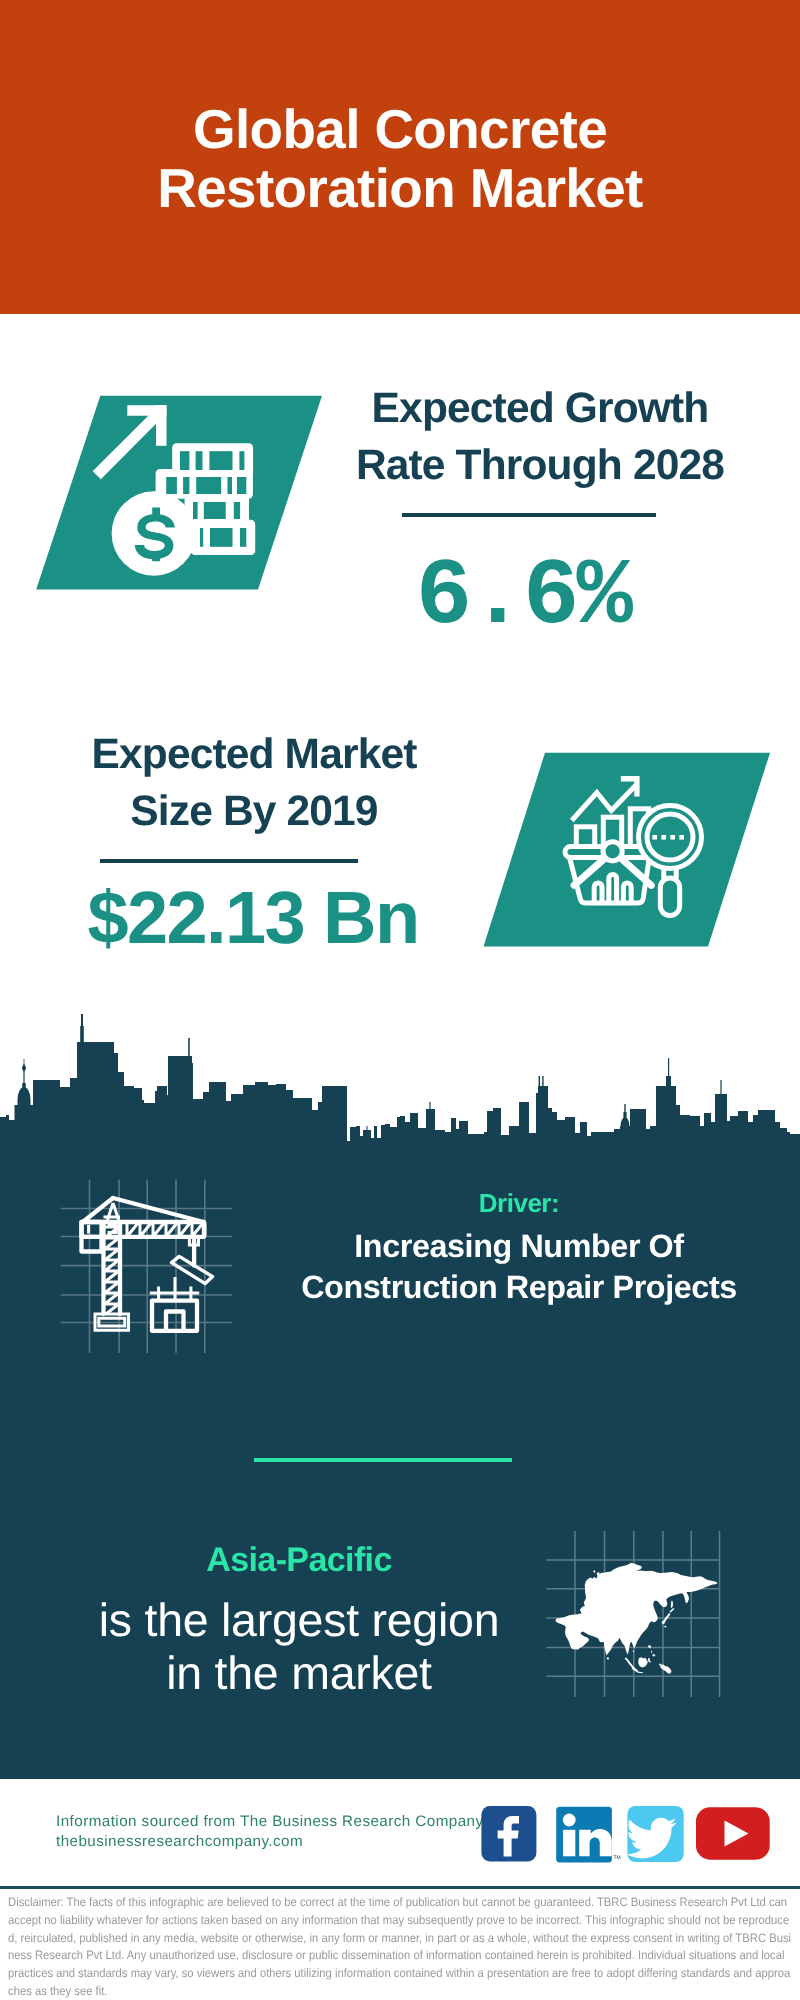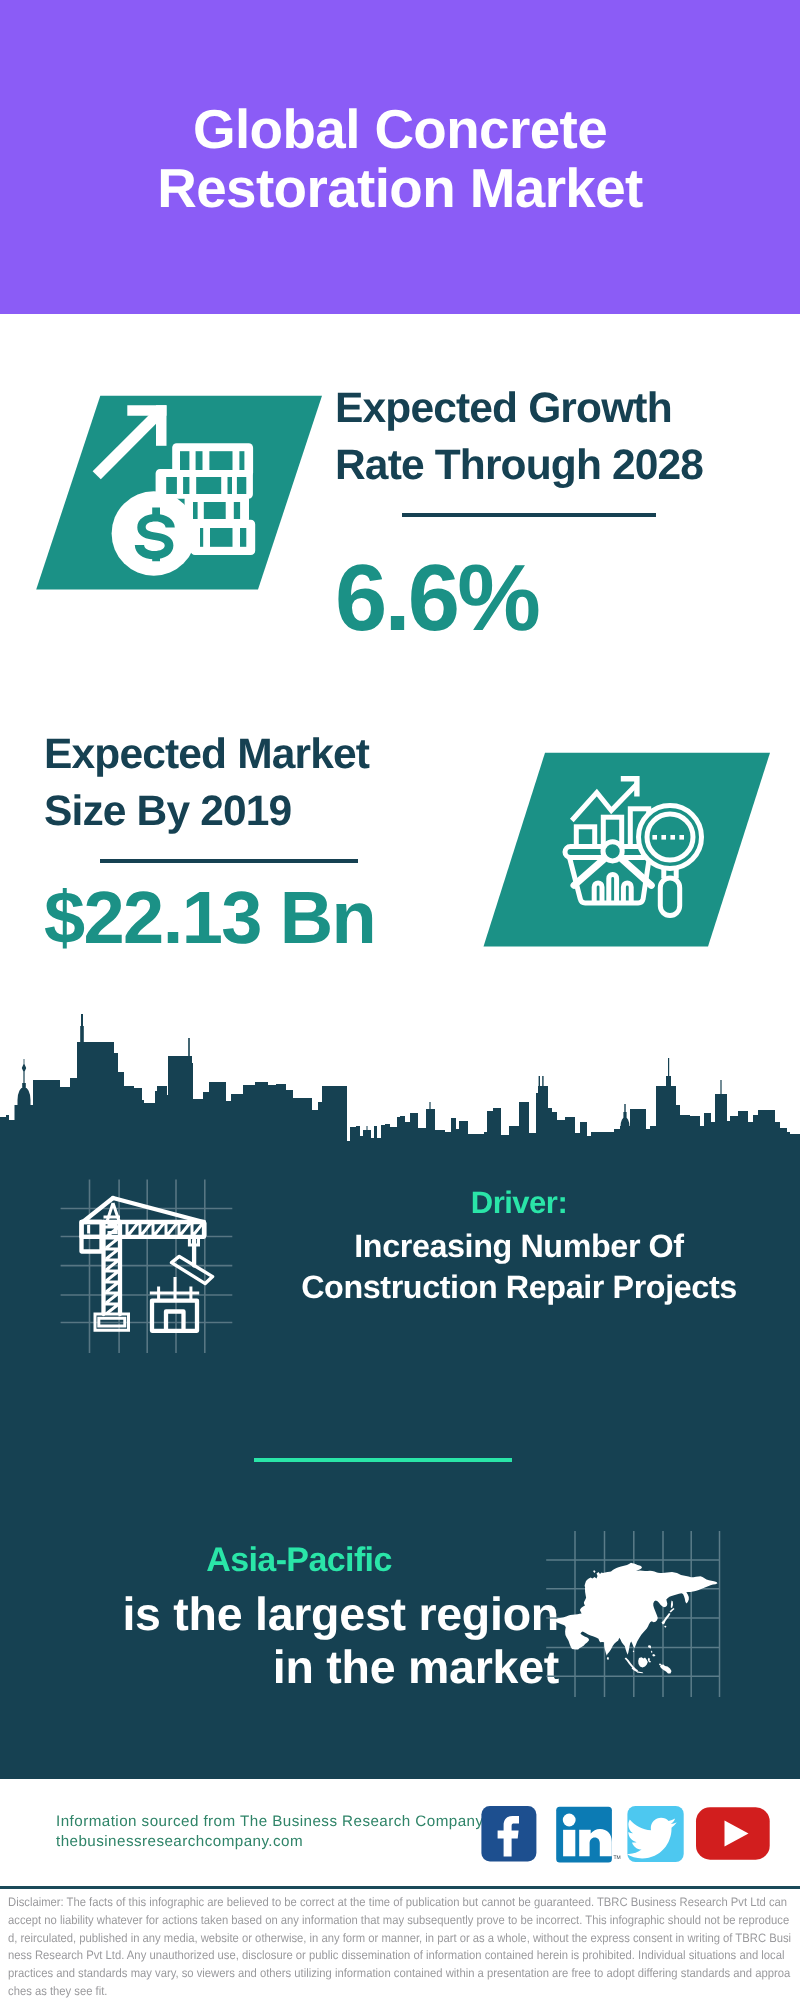--- a/index.html
+++ b/index.html
@@ -2,47 +2,47 @@
 <html><head>
 <meta charset="utf-8">
 <title>Global Concrete Restoration Market</title>
 <style>
   html,body{margin:0;padding:0;background:#fff;}
   body{width:800px;height:2000px;font-family:"Liberation Sans",sans-serif;overflow:hidden;
     -webkit-font-smoothing:antialiased;text-rendering:geometricPrecision;}
   .page{position:relative;width:800px;height:2000px;background:#fff;overflow:hidden;}
 
   
-  .header{position:absolute;left:0;top:0;width:800px;height:314px;background:#8b5cf6;}
+  .header{position:absolute;left:0;top:0;width:800px;height:314px;background:#c2410c;}
   .header-title{position:absolute;left:0;top:100px;width:800px;text-align:center;
     color:#fff;font-weight:bold;font-size:54.8px;line-height:59px;letter-spacing:-0.6px;}
 
   
   .stat-badge{position:absolute;background:#1b9186;}
   .stat-badge svg{position:absolute;left:0;top:0;}
 
-  .stat-text{position:absolute;text-align:left;}
+  .stat-text{position:absolute;text-align:center;}
   .stat-label{color:#164152;font-weight:bold;font-size:42.5px;line-height:56.7px;letter-spacing:-0.85px;}
   .stat-rule{height:3.4px;background:#164152;margin:19px auto 0 auto;}
   .stat-value{color:#1b9186;font-weight:bold;font-size:94px;line-height:104px;letter-spacing:-2px;white-space:nowrap;}
 
   
   .darkbody{position:absolute;left:0;top:1150px;width:800px;height:629px;background:#164152;}
   .skyline{position:absolute;left:0;top:1010px;width:800px;height:145px;display:block;}
 
   .driver-icon{position:absolute;left:60px;top:1180px;width:182px;height:160px;}
   .driver-text{position:absolute;left:269px;top:1182px;width:500px;text-align:center;}
-  .driver-head{color:#2ae5a8;font-weight:bold;font-size:31px;line-height:42px;letter-spacing:-0.5px;}
+  .driver-head{color:#2ae5a8;font-weight:bold;font-size:26px;line-height:42px;letter-spacing:-0.5px;}
   .driver-body{color:#fff;font-weight:bold;font-size:32.3px;line-height:41.4px;margin-top:2px;letter-spacing:-0.4px;}
 
   .mid-rule{position:absolute;left:253.6px;top:1457.6px;width:258px;height:4.8px;background:#2ae5a8;}
 
   .region-text{position:absolute;left:39px;top:1534px;width:520px;text-align:center;}
   .region-name{color:#2ae5a8;font-weight:bold;font-size:34px;line-height:52px;letter-spacing:-0.6px;}
-  .region-body{color:#fff;font-weight:bold;font-size:46.5px;line-height:52.7px;letter-spacing:-0.25px;margin-top:2px;text-align:right;}
+  .region-body{color:#fff;font-weight:normal;font-size:46.5px;line-height:52.7px;letter-spacing:-0.25px;margin-top:8px;}
   .region-map{position:absolute;left:550px;top:1525px;width:160px;height:150px;}
 
   
   .footer{position:absolute;left:0;top:1779px;width:800px;height:221px;background:#fff;}
   .src-text{position:absolute;left:36px;top:1812px;color:#2f8468;font-size:15.2px;line-height:19.5px;letter-spacing:0.45px;margin-left:20px;}
   .social{position:absolute;top:1802px;left:478px;width:300px;height:64px;}
 
   .disc-rule{position:absolute;left:0;top:1885.6px;width:800px;height:3.6px;background:#1b4a59;}
   .disclaimer{position:absolute;left:7.6px;top:1894.0px;width:850px;color:#9a9a9d;
     font-size:12.2px;line-height:17.75px;text-align:left;word-break:break-all;letter-spacing:0.0px;
@@ -105,21 +105,21 @@
       </g>
     </svg>
   </div>
 
   <div class="stat-text" style="left:335px;top:381px;width:410px;">
     <div class="stat-label">
       <div>Expected Growth</div>
       <div>Rate Through 2028</div>
     </div>
     <div class="stat-rule" style="width:254px;margin-left:67px;margin-top:19px;margin-bottom:29px;"></div>
-    <div class="stat-value" style="font-size:94px;margin-right:34px;margin-top:0px;letter-spacing:-2.8px;">6.6%</div>
+    <div class="stat-value" style="font-size:94px;margin-right:34px;margin-top:0px;letter-spacing:-2.8px;font-family:Liberation Mono, monospace;">6.6%</div>
   </div>
 
   <div class="stat-badge" style="left:475px;top:745px;width:305px;height:215px;background:transparent;">
     <svg width="305" height="215" viewBox="475 745 305 215">
       <polygon points="545,752.8 770,752.8 708,946.4 483.5,946.4" fill="#1b9186"></polygon>
 
       <polyline points="571.8,820.5 596.8,792.5 611.3,810.5 637.0,784.0" fill="none" stroke="#ffffff" stroke-width="5.0"></polyline>
       <path d="M620.8,776.0h18.8v5.4h-18.8zM634.2,776.0h5.4v20.6h-5.4z" fill="#ffffff"></path>
 
       <g fill="none" stroke="#ffffff" stroke-width="5.0">

